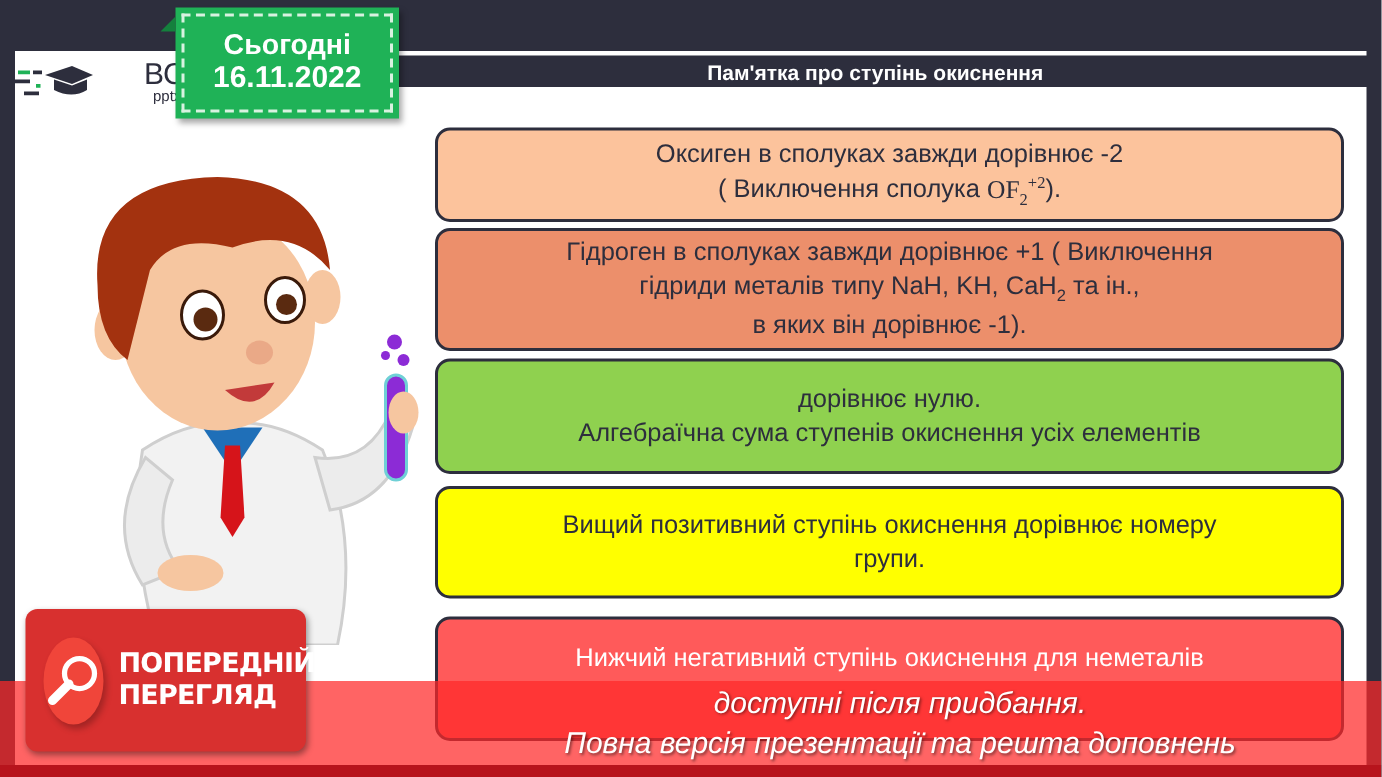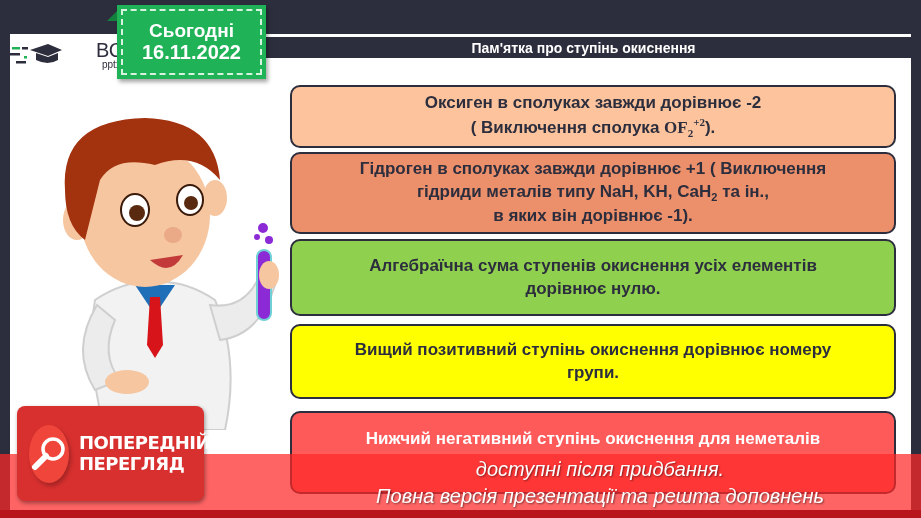--- a/index.html
+++ b/index.html
@@ -40,21 +40,21 @@
 
     .title-bar {
       position: absolute; left: 253px; top: 37px; width: 661px; height: 21px;
       background: #2d2e3d; color: #fff; font-weight: bold; font-size: 14px;
       display: flex; align-items: center; justify-content: center;
     }
     .rule-box {
       position: absolute; left: 290px; width: 606px;
       border: 2.5px solid #2d2e3d; border-radius: 10px;
       display: flex; flex-direction: column; align-items: center; justify-content: center;
-      text-align: left; font-weight: bold; font-size: 17px; line-height: 1.35;
+      text-align: left; font-weight: normal; font-size: 17px; line-height: 1.35;
       color: #2d2e3d; padding: 0 16px;
     }
     .rule-box.r1 { top: 85px; height: 63px; background: #fcc39c; }
     .rule-box.r2 { top: 152px; height: 82px; background: #ec8f6b; }
     .rule-box.r3 { top: 239px; height: 77px; background: #8fd14f; }
     .rule-box.r4 { top: 324px; height: 75px; background: #ffff00; }
     .rule-box.r5 { top: 411px; height: 83px; background: #ff5a5a; color: #ffffff; justify-content: flex-start; padding-top: 15px; }
     .formula { font-family: "Liberation Serif", serif; }
     .formula sub, .formula sup { font-size: 11px; }
 
@@ -126,22 +126,22 @@
 
 <div class="rule-box r2">
   <div>Гідроген в сполуках завжди дорівнює  +1 ( Виключення</div>
   <div>
     <span>гідриди металів типу NaH, KH, CaH</span><sub style="font-size:11px">2</sub><span> та ін.,</span>
   </div>
   <div>в яких він дорівнює  -1).</div>
 </div>
 
 <div class="rule-box r3">
+  <div>дорівнює нулю.</div>
   <div>Алгебраїчна сума ступенів окиснення усіх елементів</div>
-  <div>дорівнює нулю.</div>
 </div>
 
 <div class="rule-box r4">
   <div>Вищий позитивний ступінь окиснення дорівнює номеру</div>
   <div>групи.</div>
 </div>
 
 <div class="rule-box r5">
   <div>Нижчий негативний ступінь окиснення для неметалів</div>
 </div>

